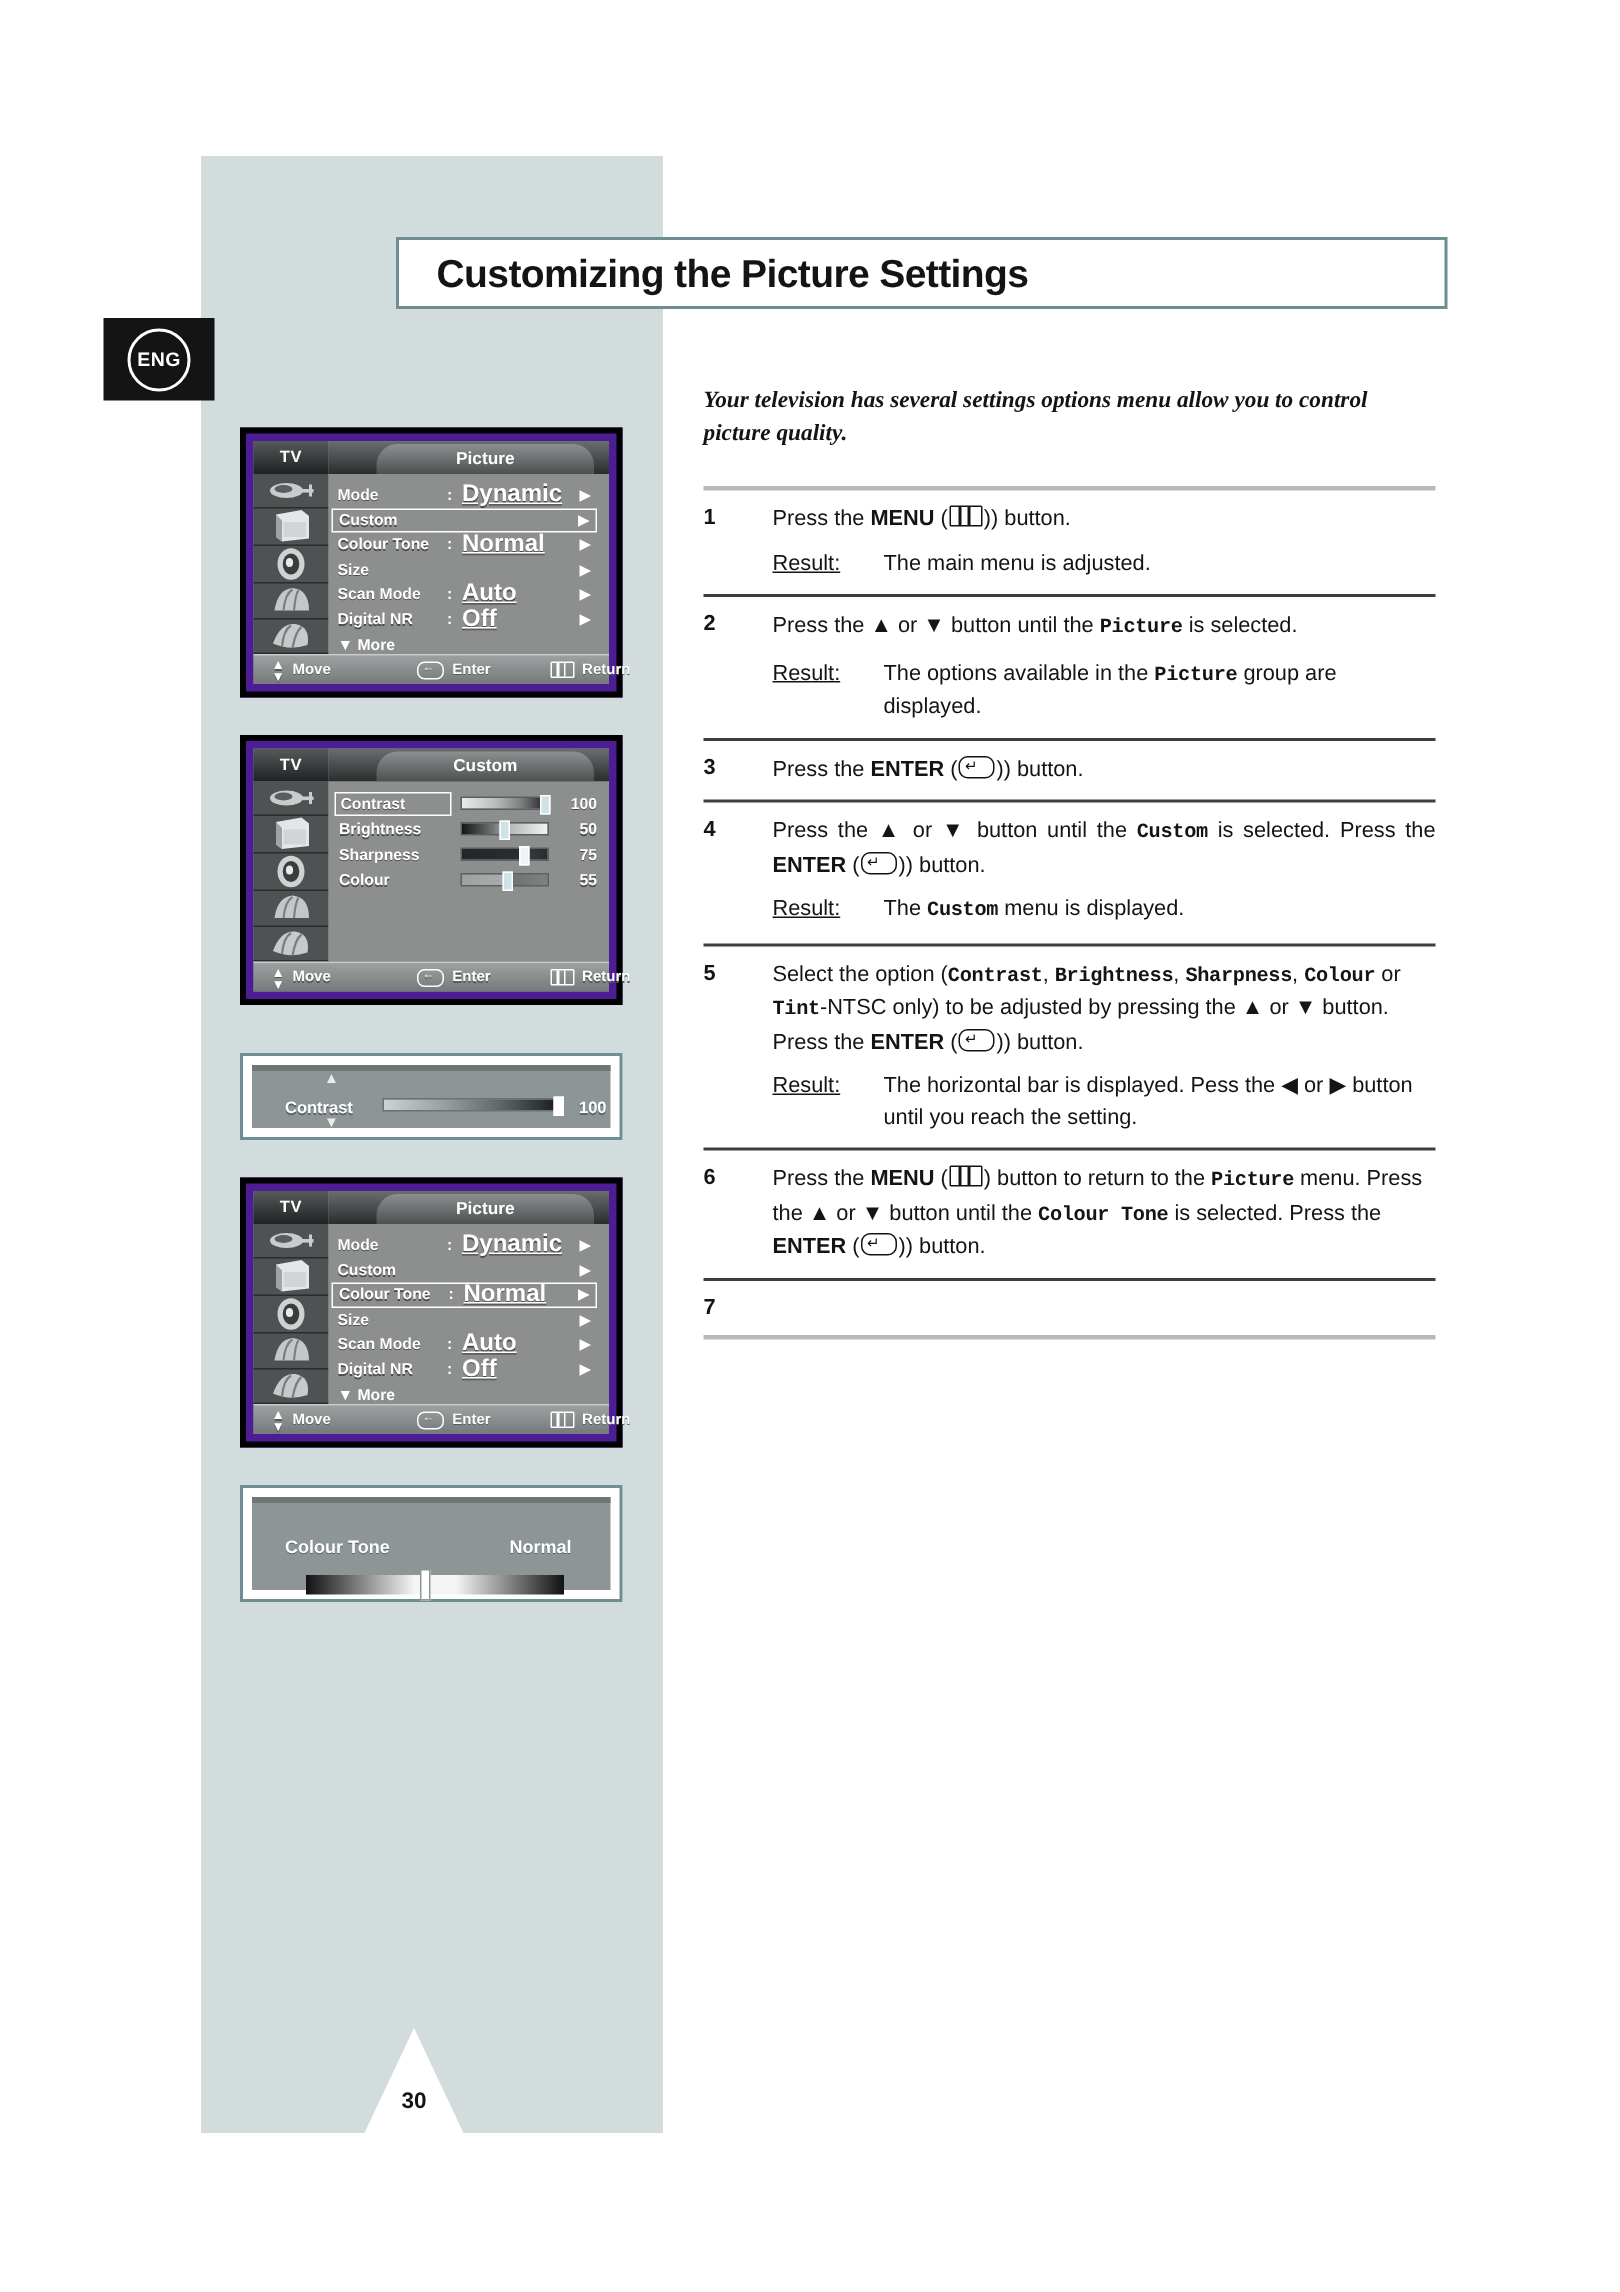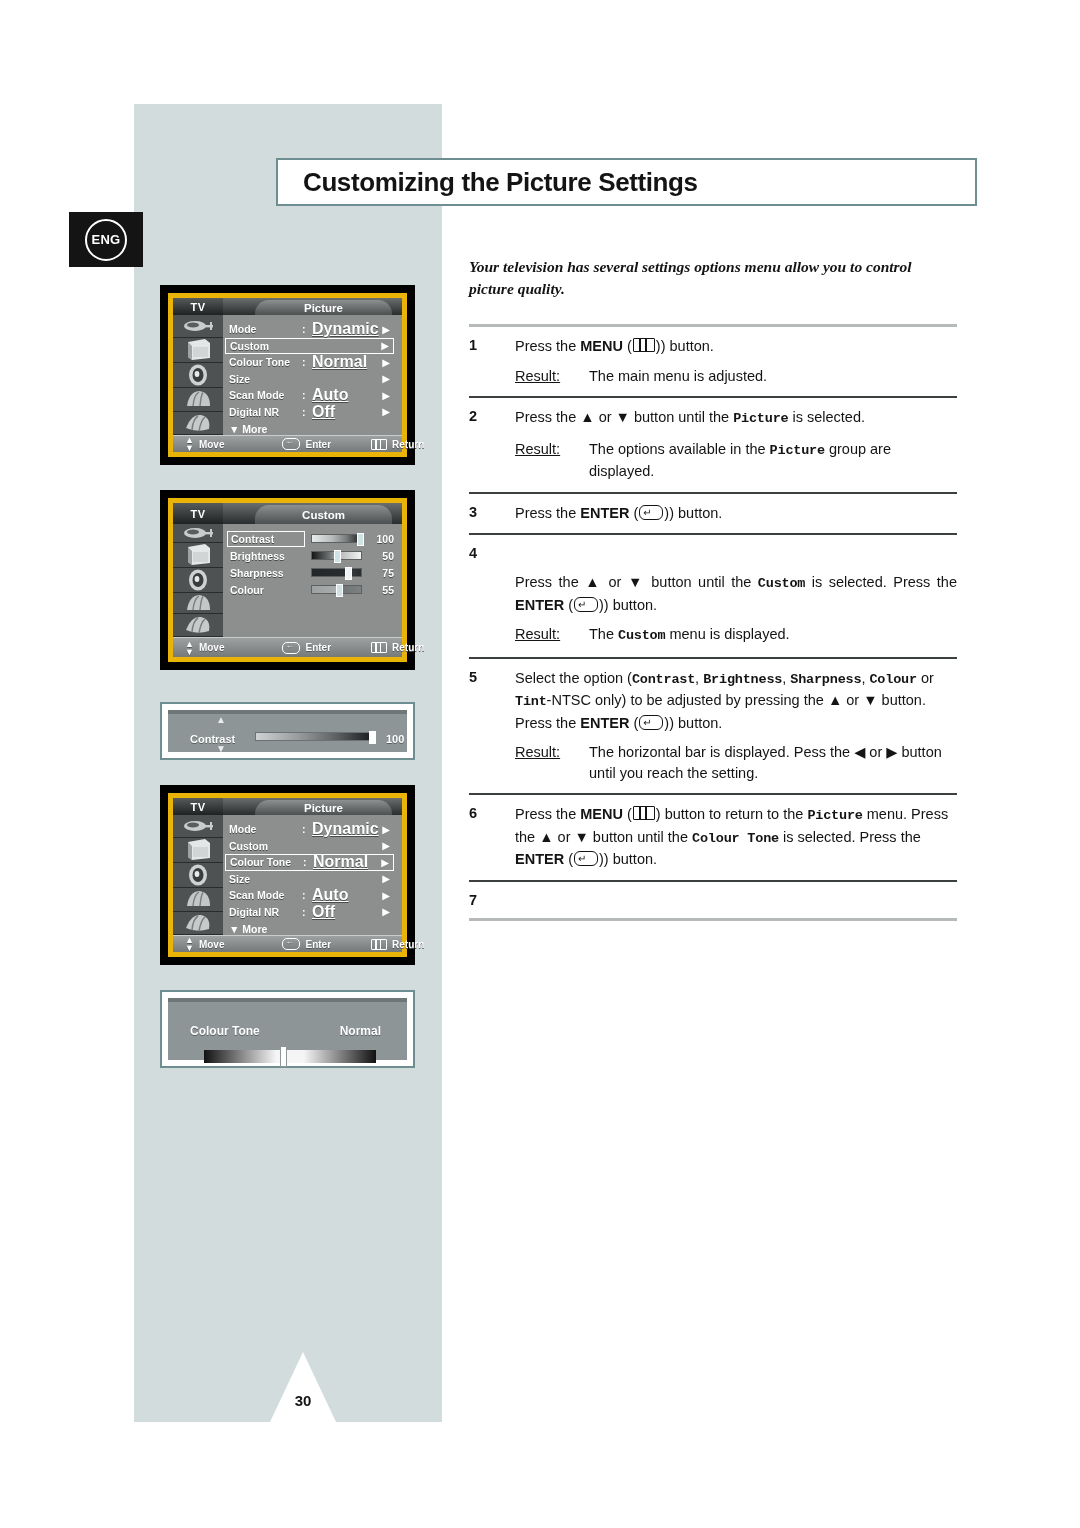--- a/index.html
+++ b/index.html
@@ -23,21 +23,21 @@
   }
   .eng-circle{
     width:38px;height:38px;border:2px solid #ffffff;border-radius:50%;
     display:flex;align-items:center;justify-content:center;
     color:#ffffff;font-size:13px;font-weight:bold;letter-spacing:.3px;
     font-family:"Liberation Sans", sans-serif;
   }
 
   
   .title-box{
-    position:absolute;left:276px;top:158px;width:697px;height:44px;
+    position:absolute;left:264px;top:158px;width:697px;height:44px;
     background:#ffffff;border:2px solid #6f8e92;
     display:flex;align-items:center;
   }
   .title-text{
     font-size:26px;font-weight:bold;color:#141414;margin-left:25px;
     letter-spacing:-0.4px;font-family:"Liberation Sans", sans-serif;
   }
 
   
   .intro{
@@ -58,21 +58,21 @@
     padding-top:1px;
   }
   .step-body{flex:1;font-size:14.5px;line-height:20.5px;color:#141414;}
   .result-row{display:flex;margin-top:9px;}
   .result-lbl{
     flex:0 0 74px;text-decoration:underline;font-size:14.5px;color:#141414;
   }
   .result-txt{flex:1;font-size:14.5px;line-height:20.5px;color:#141414;}
   .mono{font-family:"Liberation Mono", monospace;font-weight:bold;font-size:13.5px;letter-spacing:-0.2px;}
   .b{font-weight:bold;}
-  .justified{text-align:justify;margin-top:28px;}
+  .justified{text-align:justify;}
 
   
   .menu-glyph{
     display:inline-block;width:20px;height:12px;border:1.7px solid #141414;
     border-radius:1px;position:relative;vertical-align:-1px;margin:0 1px;
     background:#fff;
   }
   .menu-glyph:before,.menu-glyph:after{
     content:"";position:absolute;top:0;bottom:0;width:1.7px;background:#141414;
   }
@@ -82,21 +82,21 @@
     display:inline-block;width:22px;height:13px;border:1.7px solid #141414;
     border-radius:6px;position:relative;vertical-align:-2px;margin:0 1px;
     background:#fff;
   }
   .enter-glyph .arr{
     position:absolute;left:3px;top:1px;font-size:10px;line-height:11px;color:#141414;
   }
 
   
   .osd{
-    position:absolute;background:#eab308;border:8px solid #000000;
+    position:absolute;background:#4c1d95;border:4px solid #000000;
     box-sizing:border-box;
   }
   .osd-inner{
     position:absolute;left:5px;top:5px;right:5px;bottom:5px;
     background:#8d8f8f;display:flex;flex-direction:column;
   }
   .osd-top{display:flex;height:22px;}
   .osd-tv{
     width:50px;background:linear-gradient(180deg,#565a5a,#1f2222);
     color:#ffffff;font-size:11px;font-weight:bold;
@@ -220,21 +220,21 @@
     position:absolute;left:36px;top:48px;width:172px;height:13px;
     background:linear-gradient(90deg,#111 0%,#f5f5f5 42%,#f5f5f5 58%,#111 100%);
   }
   .ct-knob{
     position:absolute;left:112px;top:44px;width:7px;height:21px;background:#ffffff;
     border:1px solid #8e9697;box-sizing:border-box;
   }
 
   
   .pagenum{
-    position:absolute;left:270px;top:1352px;width:66px;height:70px;
+    position:absolute;left:243px;top:1352px;width:66px;height:70px;
   }
   .pagenum .tri{
     position:absolute;left:0;top:0;width:0;height:0;
     border-left:33px solid transparent;border-right:33px solid transparent;
     border-bottom:70px solid #ffffff;
   }
   .pagenum .n{
     position:absolute;left:0;top:40px;width:66px;text-align:center;
     font-size:15px;font-weight:bold;color:#141414;
   }

